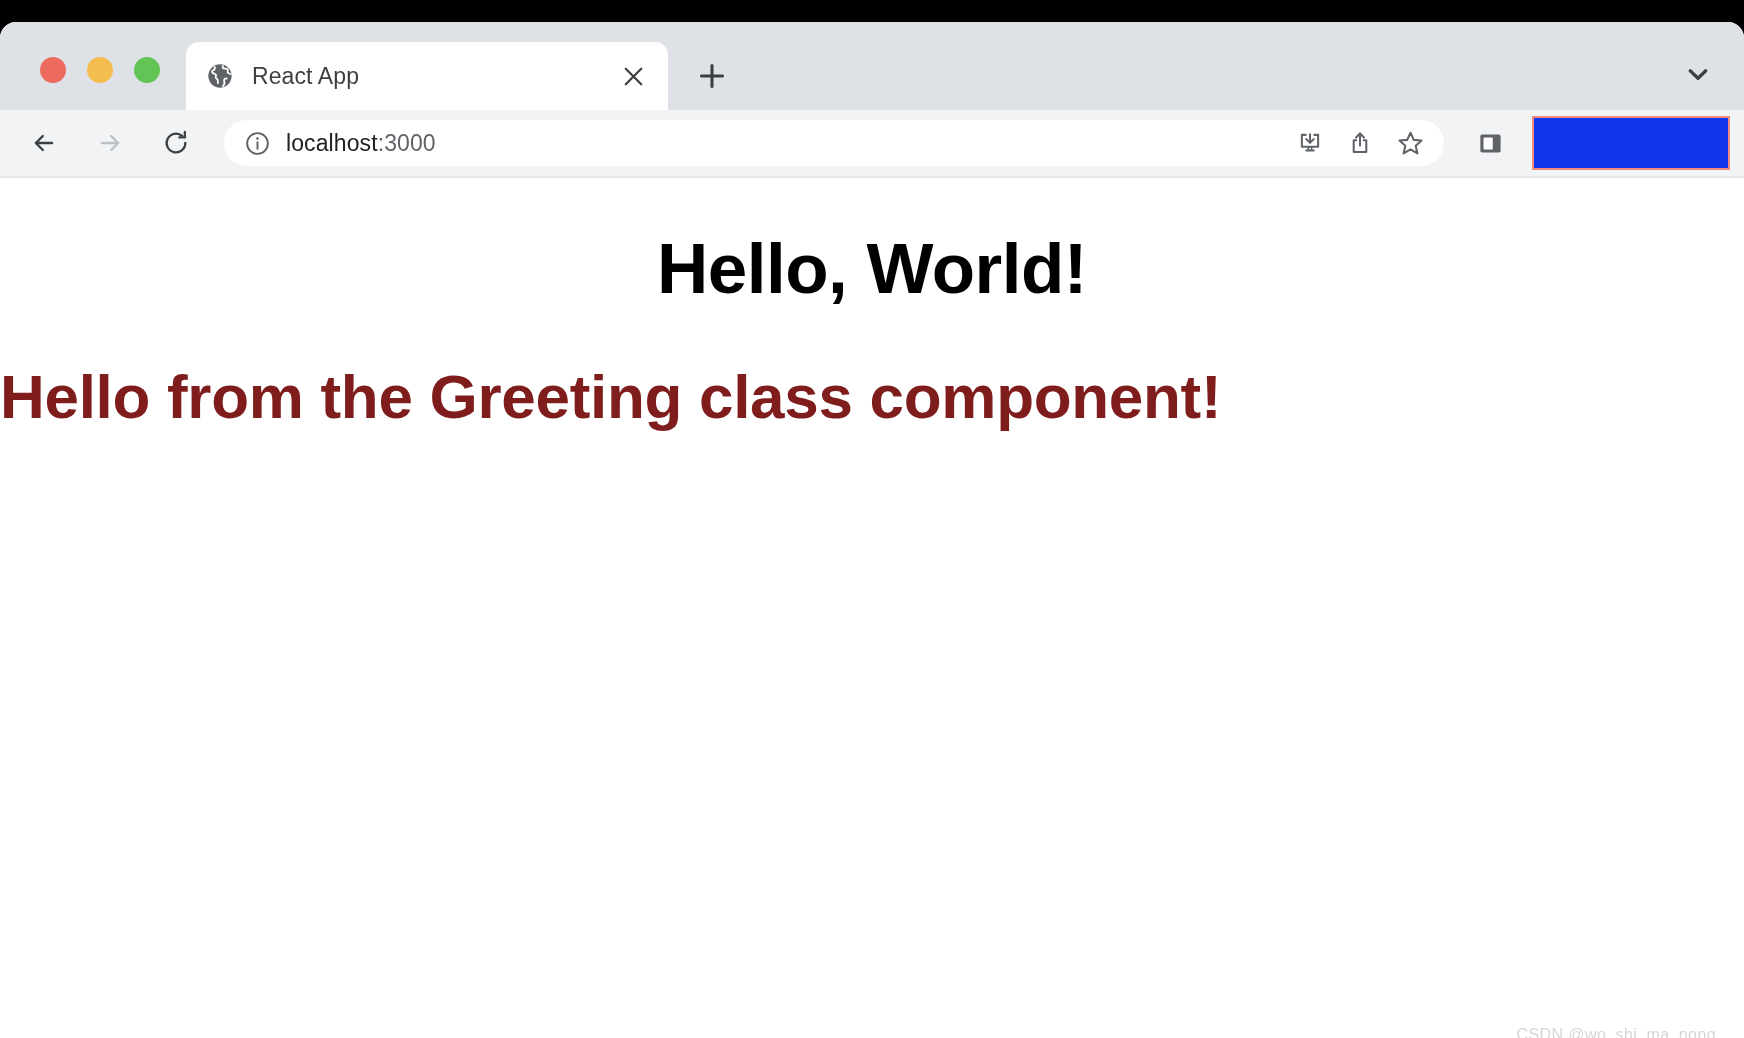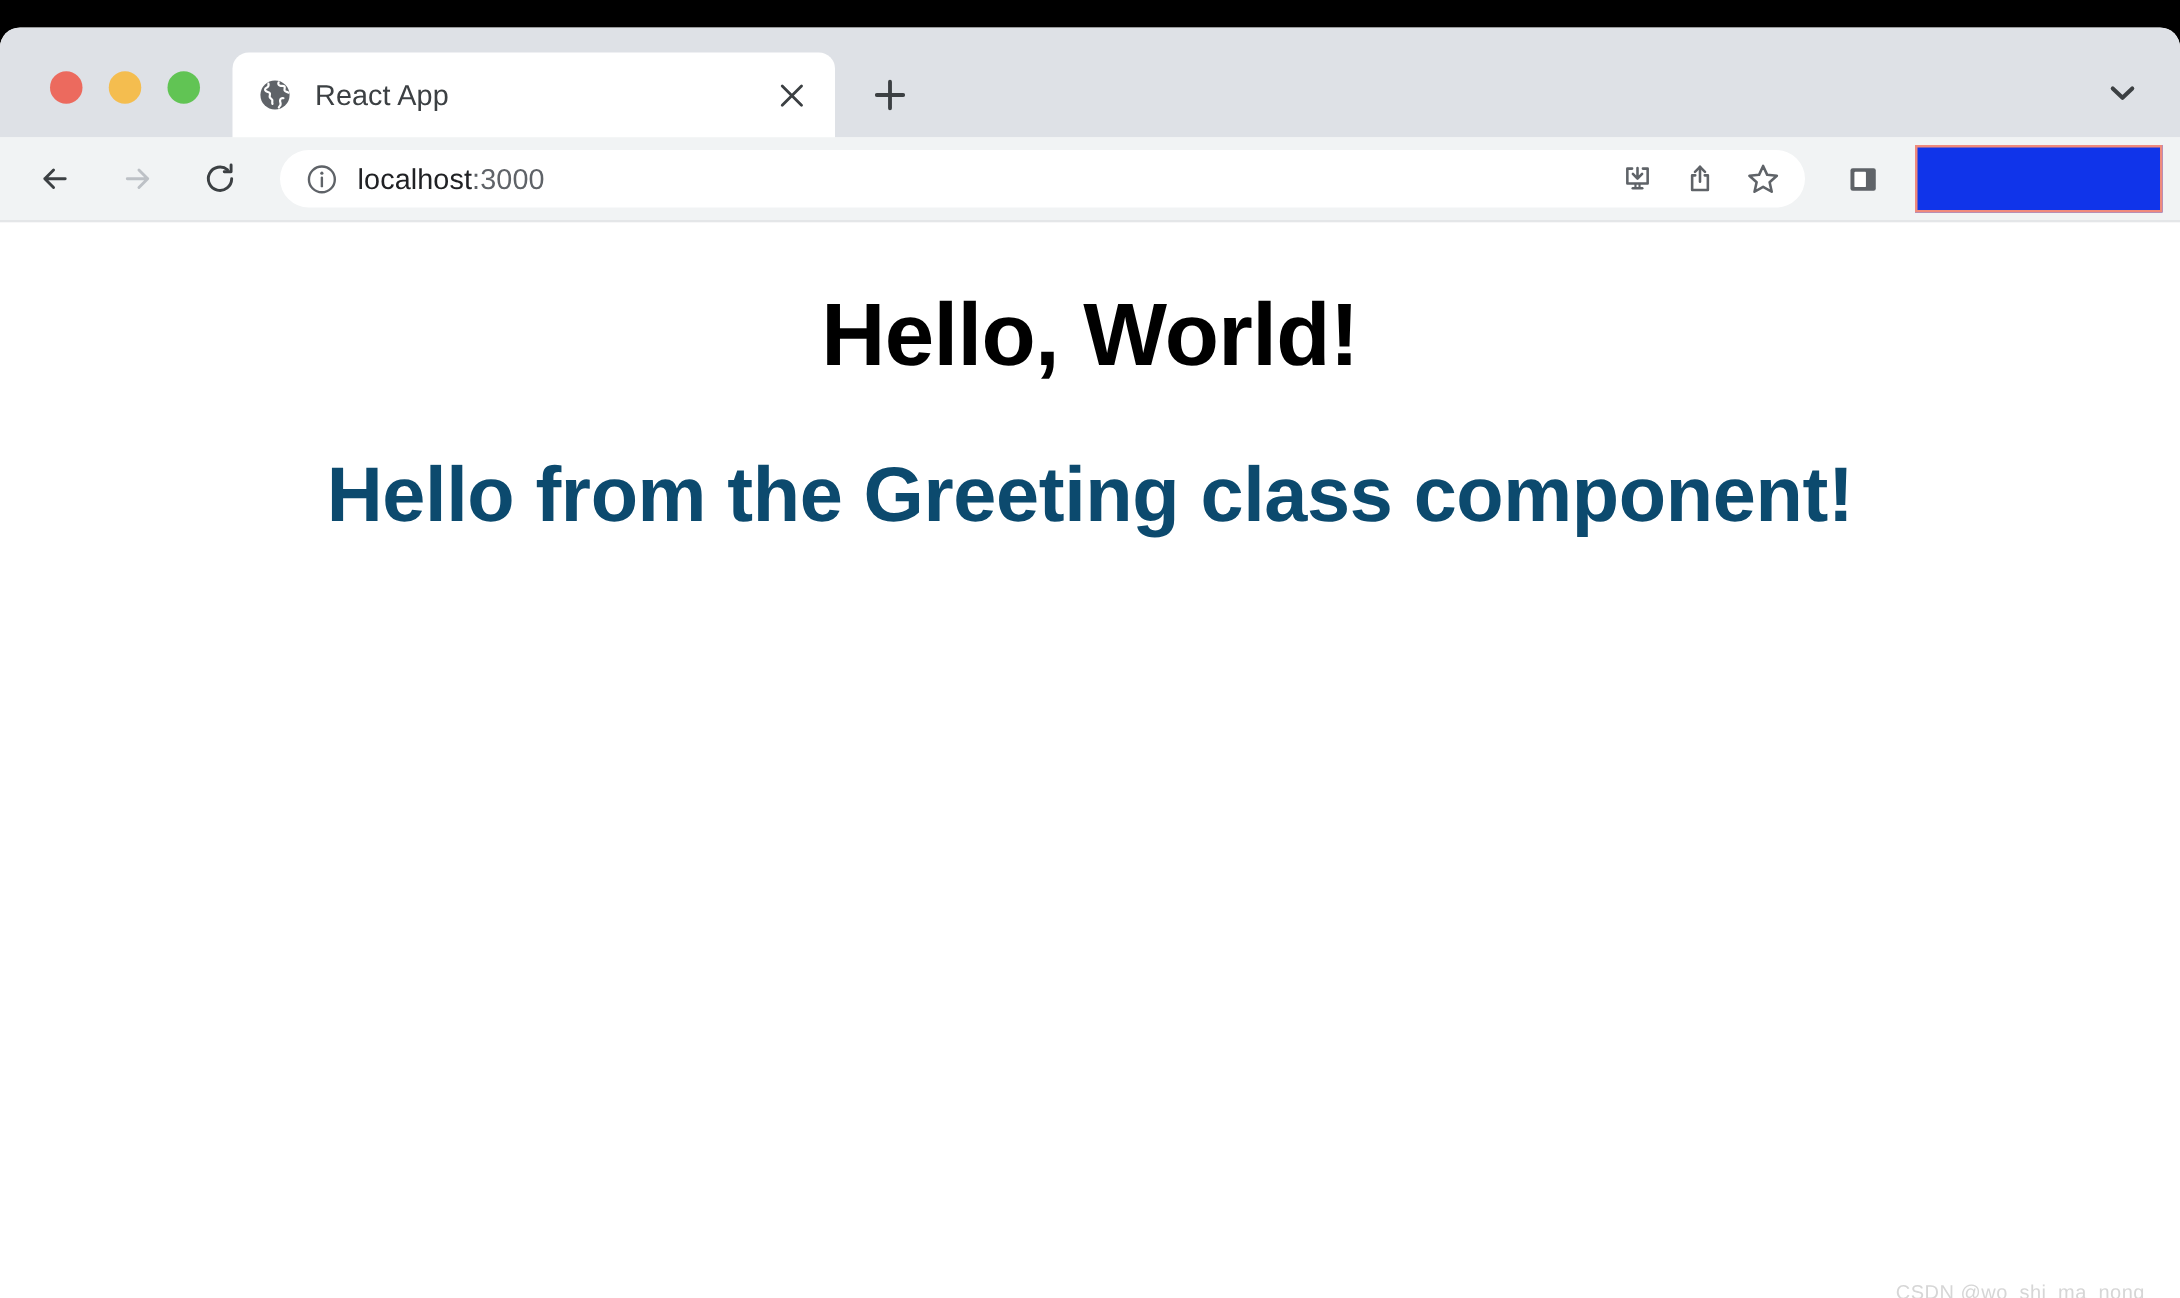--- a/index.html
+++ b/index.html
@@ -213,24 +213,23 @@
     padding-top: 50px;
     text-align: center;
     font-size: 71px;
     font-weight: bold;
     color: #000000;
     letter-spacing: -0.5px;
   }
   .heading-greeting {
     margin: 0;
     padding-top: 52px;
-    text-align: center;
     font-size: 62px;
     font-weight: bold;
-    color: #0c4a6e;
+    color: #7f1d1d;
     letter-spacing: -0.3px;
   }
   .watermark {
     position: absolute;
     right: 28px;
     bottom: 16px;
     font-size: 16px;
     color: #d6d6d6;
     letter-spacing: 0.4px;
     white-space: nowrap;

